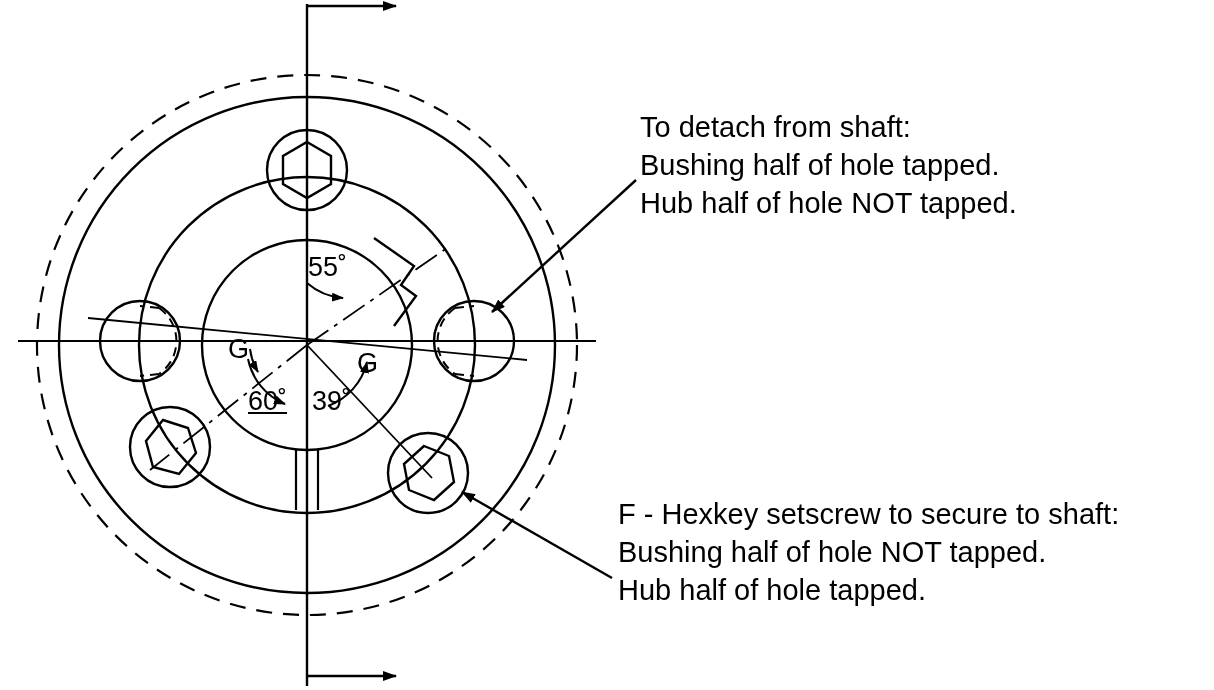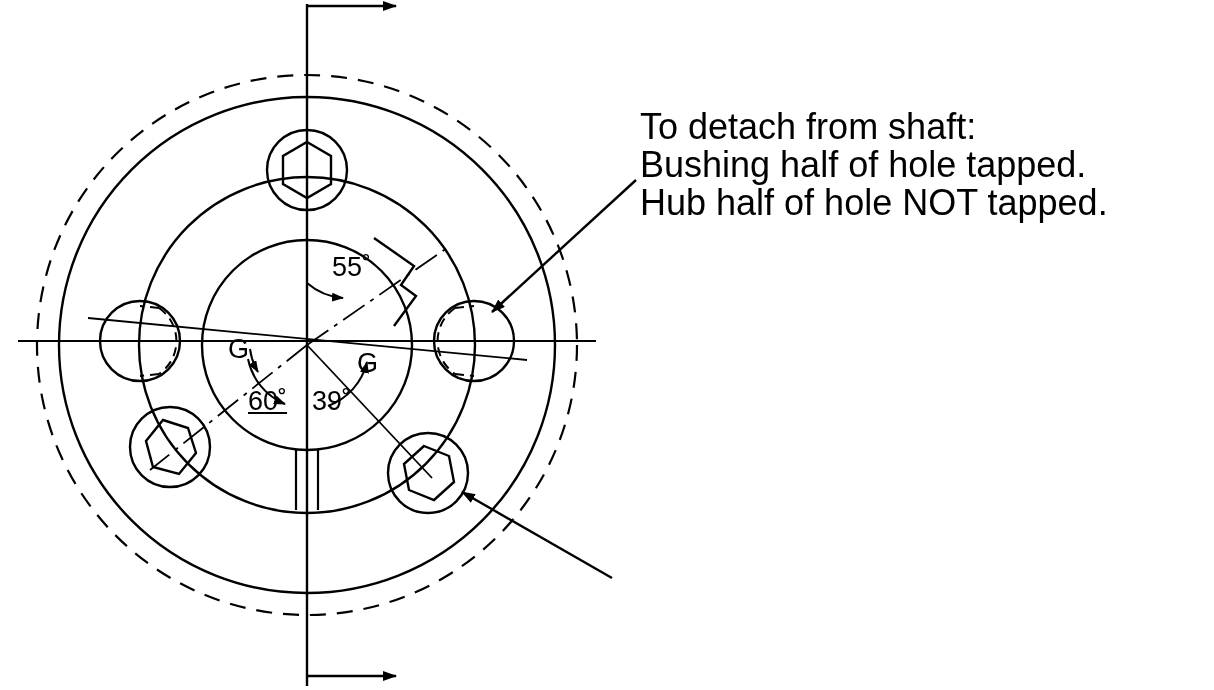--- a/index.html
+++ b/index.html
@@ -22,35 +22,35 @@
   svg#drawing {
     position: absolute;
     left: 0;
     top: 0;
     width: 1214px;
     height: 690px;
   }
   .note {
     position: absolute;
     font-family: "Liberation Sans", sans-serif;
-    font-size: 36px;
+    font-size: 29px;
     line-height: 38px;
     color: #000000;
     white-space: pre;
   }
   #note-detach { left: 640px; top: 108px; }
   #note-setscrew { left: 618px; top: 495px; }
   .dim-label {
     position: absolute;
     font-family: "Liberation Sans", sans-serif;
     font-size: 27px;
     color: #000000;
     white-space: pre;
   }
-  #label-55 { left: 332px; top: 252px; }
+  #label-55 { left: 308px; top: 252px; }
   #label-60 { left: 248px; top: 386px; text-decoration: underline; }
   #label-52 { left: 312px; top: 386px; }
   #label-g-left { left: 228px; top: 334px; }
   #label-g-right { left: 357px; top: 348px; }
 </style>
 </head>
 <body>
 
 <div id="stage">
 
@@ -168,20 +168,23 @@
     </g>
 
     <g>
       <line x1="612" y1="578" x2="462" y2="492" stroke="#000000" stroke-width="2.4" marker-end="url(#arrow)"></line>
     </g>
   </svg>
 
   <div class="note" id="note-detach">To detach from shaft:
 Bushing half of hole tapped.
 Hub half of hole NOT tapped.</div>
+  <div class="note" id="note-setscrew">F - Hexkey setscrew to secure to shaft:
+Bushing half of hole NOT tapped.
+Hub half of hole tapped.</div>
 
   <div class="dim-label" id="label-55">55˚</div>
   <div class="dim-label" id="label-60">60˚</div>
   <div class="dim-label" id="label-52">39˚</div>
   <div class="dim-label" id="label-g-left">G</div>
   <div class="dim-label" id="label-g-right">G</div>
 
 </div>
 
 </body></html>

